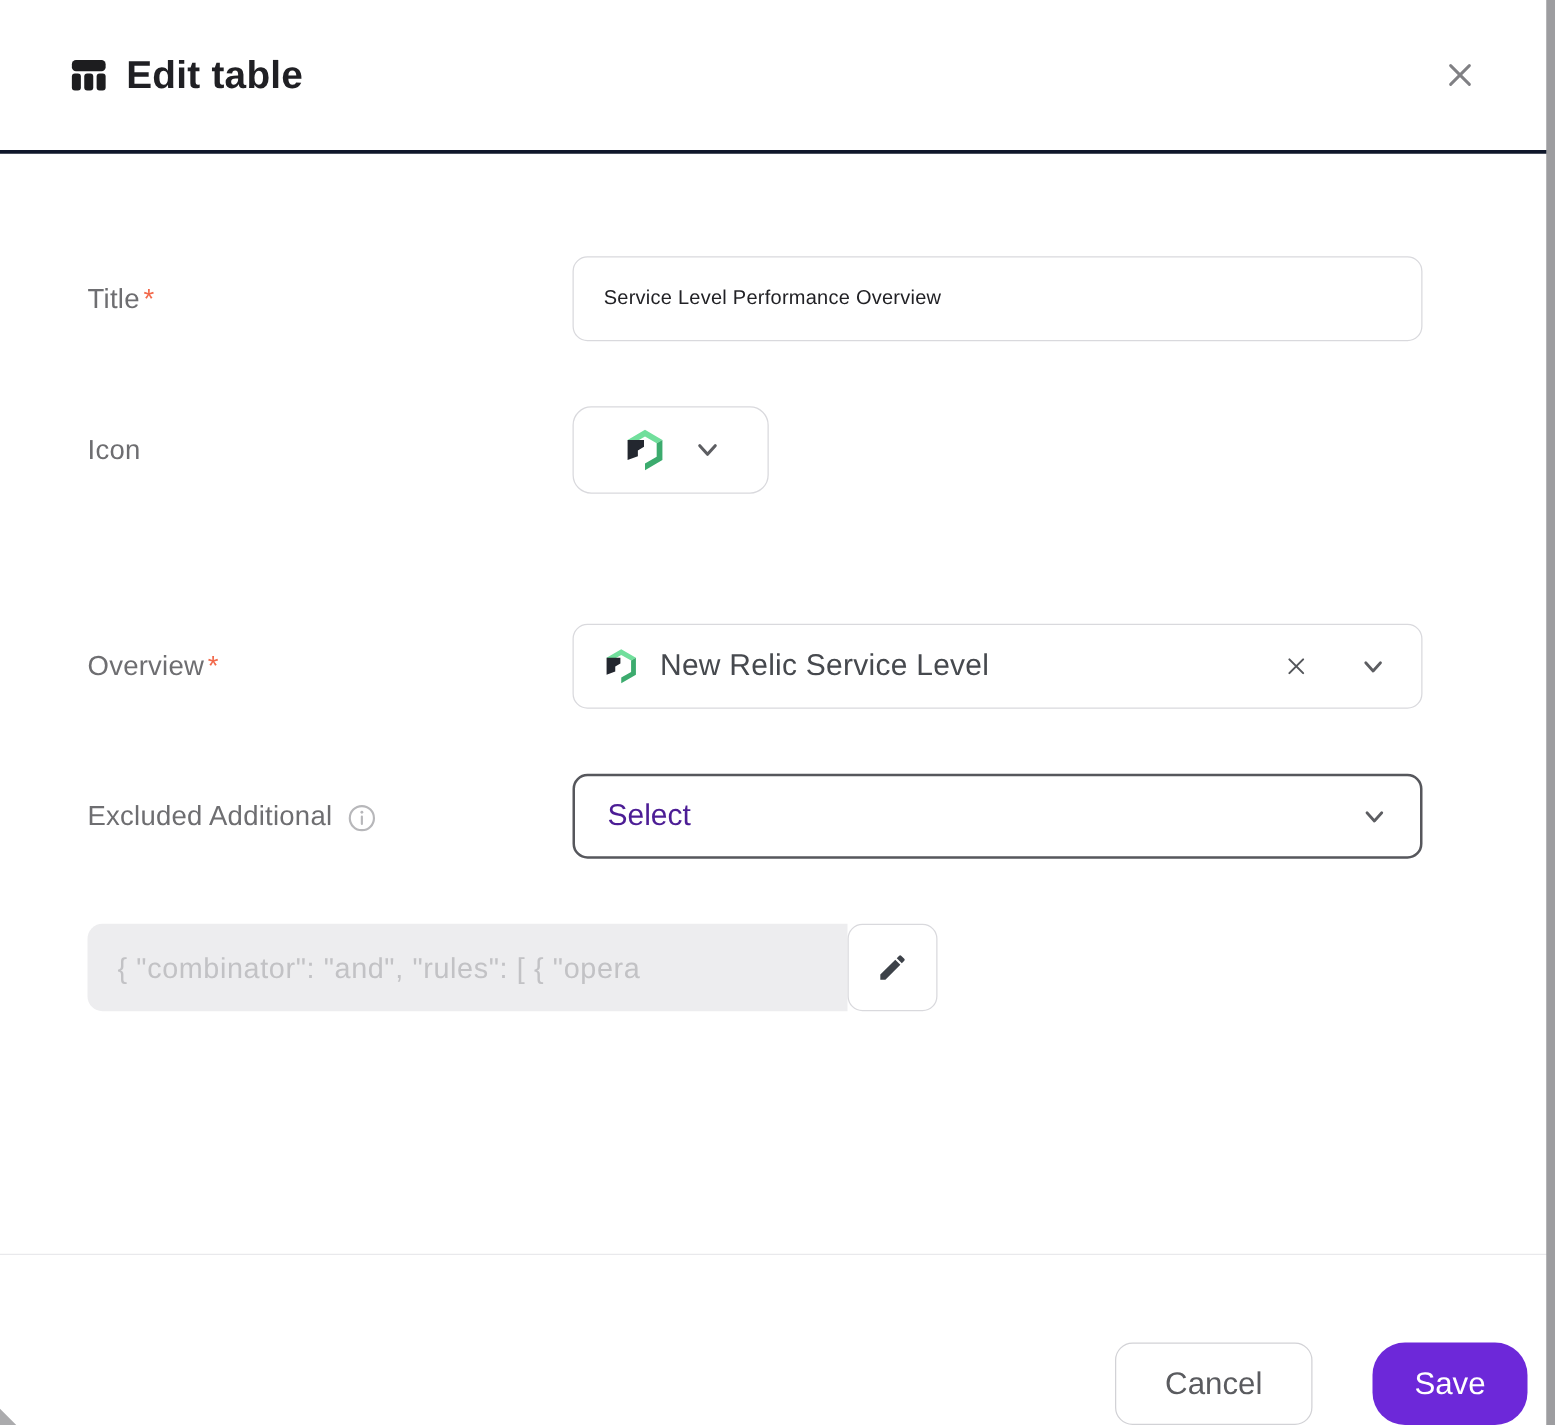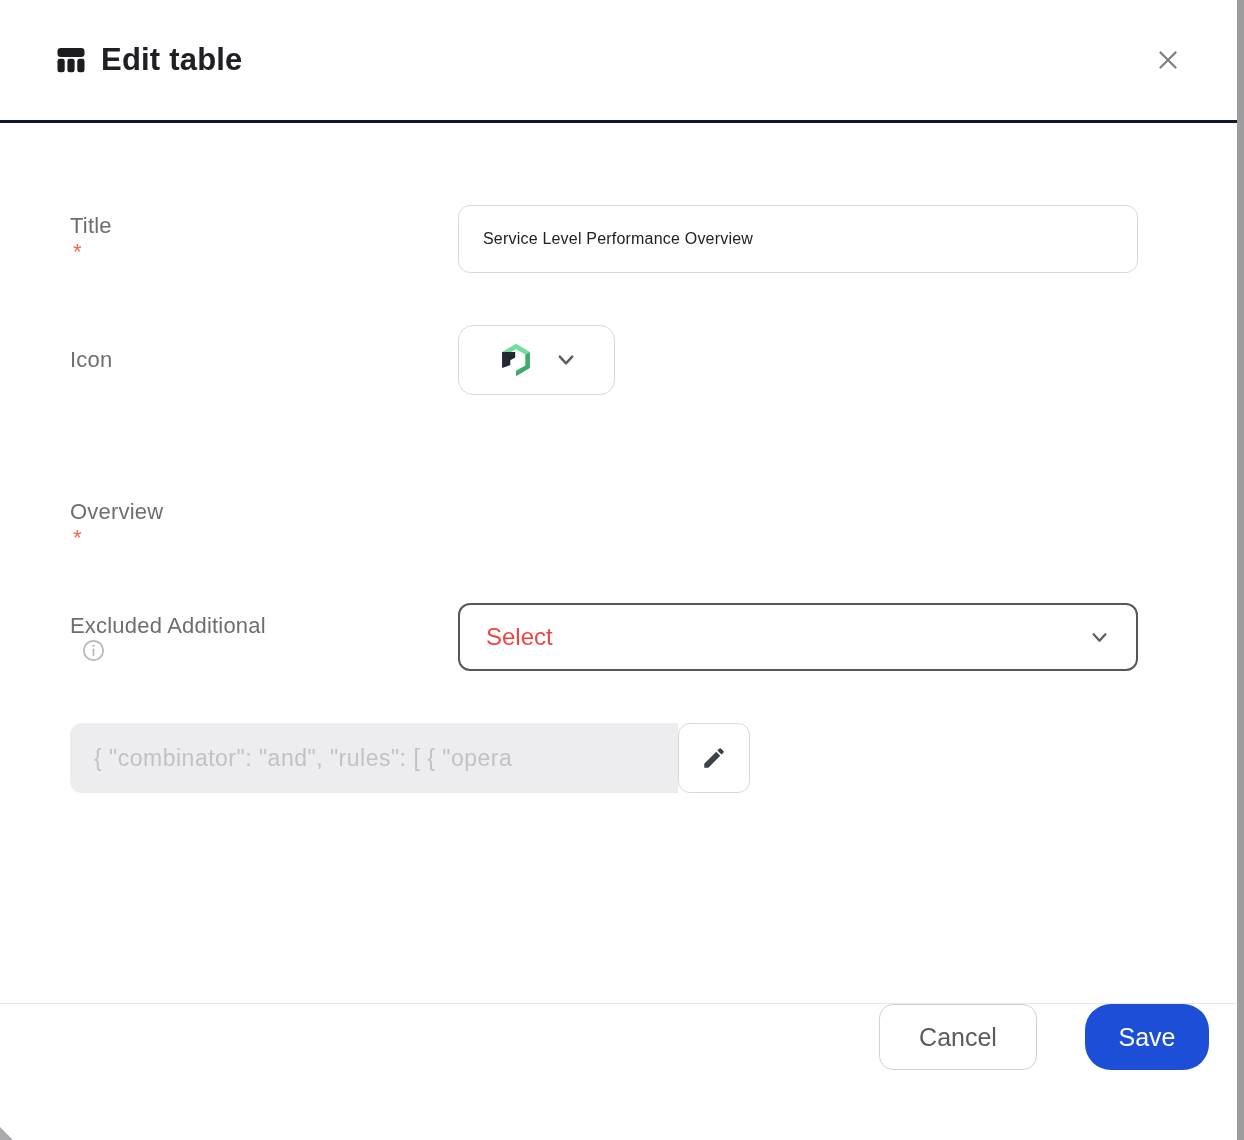--- a/index.html
+++ b/index.html
@@ -9,54 +9,54 @@
 
   
   .hdr { height: 123px; display: flex; align-items: center; padding: 0 58px 0 52px; border-bottom: 3px solid #0f172a; }
   .hdr-icon { width: 38px; height: 38px; display: flex; align-items: center; justify-content: center; }
   .hdr-title { font-size: 31px; font-weight: 600; color: #202024; margin-left: 11px; letter-spacing: .2px; }
   .close-btn { margin-left: auto; width: 36px; height: 36px; display: flex; align-items: center; justify-content: center; background: none; border: none; cursor: pointer; }
 
   
   .bdy { height: 880px; padding: 82px 0 0 70px; }
   .row { display: flex; align-items: center; margin-bottom: 52px; }
-  .lbl { width: 388px; display: flex; align-items: flex-start; font-size: 22px; color: #6e6e71; letter-spacing: .2px; flex-direction: column; }
+  .lbl { width: 388px; display: flex; align-items: flex-end; font-size: 22px; color: #6e6e71; letter-spacing: .2px; }
   .req { color: #f2684a; margin-left: 3px; font-size: 22px; }
   .info { margin-left: 12px; display: inline-flex; }
   .ctl { width: 680px; display: flex; align-items: center; }
 
   .tinput { width: 680px; height: 68px; border: 1px solid #d9d9dd; border-radius: 12px; padding: 0 24px;
             font-size: 16px; color: #222226; font-family: inherit; background: #fff; letter-spacing: .2px; }
   .tinput::placeholder { color: #97989c; }
 
   .icon-dd { width: 157px; height: 70px; border: 1px solid #d9d9dd; border-radius: 15px; background: #fff;
              display: flex; align-items: center; justify-content: center; gap: 20px; cursor: pointer; }
 
   .select { width: 680px; height: 68px; border: 1px solid #d9d9dd; border-radius: 12px; background: #fff;
             display: flex; align-items: center; padding: 0 28px 0 22px; cursor: pointer; }
   .bp-text { font-size: 24px; color: #46494e; margin-left: 15px; flex: 1; letter-spacing: .2px; }
   .clear-x { display: inline-flex; padding: 4px; cursor: pointer; }
   .bp-chev { margin-left: 36px; display: inline-flex; }
 
   .select-dark { border: 2px solid #56575c; padding: 0 26px; }
-  .sel-text { font-size: 24px; color: #ef4444; flex: 1; }
+  .sel-text { font-size: 24px; color: #4c1d95; flex: 1; }
 
   .filters { width: 680px; display: flex; align-items: center; }
   .filters-field { flex: 1; height: 70px; background: #ededef; border-radius: 12px 0 0 12px;
                    display: flex; align-items: center; padding: 0 24px; overflow: hidden; }
   .filters-text { font-size: 23px; color: #c2c2c5; white-space: nowrap; letter-spacing: .5px; }
   .pencil-btn { width: 72px; height: 70px; background: #fff; border: 1px solid #d9d9dd; border-radius: 12px;
                 display: flex; align-items: center; justify-content: center; cursor: pointer; flex: 0 0 72px; }
 
   
-  .ftr { height: 137px; border-top: 1px solid #e9e9ec; display: flex; align-items: flex-start;
-         justify-content: flex-end; gap: 48px; padding-right: 35px; }
+  .ftr { height: 137px; border-top: 1px solid #e9e9ec; display: flex; align-items: flex-end;
+         justify-content: flex-end; gap: 48px; padding-right: 22px; }
   .btn-cancel { width: 158px; height: 66px; border: 1px solid #d2d2d6; border-radius: 14px; background: #fff;
                 color: #5a5b5f; font-size: 25px; font-family: inherit; cursor: pointer; }
-  .btn-save { width: 124px; height: 66px; border: none; border-radius: 26px; background: #1d4ed8;
+  .btn-save { width: 124px; height: 66px; border: none; border-radius: 26px; background: #6d28d9;
               color: #ffffff; font-size: 25px; font-family: inherit; cursor: pointer; }
 
   .strip { position: absolute; top: 0; right: 0; width: 7px; height: 100%; background: #9d9da0; }
   .resize { position: absolute; left: 0; bottom: 0; width: 0; height: 0;
             border-bottom: 13px solid #ababad; border-right: 13px solid transparent; }
 </style>
 </head>
 <body>
 
 <div class="modal">
@@ -116,20 +116,43 @@
     </div>
 
     <div class="row">
     </div>
 
     <div class="row">
       <div class="lbl">
         <span>Overview</span>
           <span class="req">*</span>
       </div>
+      <div class="ctl">
+        <div class="select">
+          <span style="display:inline-flex;">
+            <svg width="32" height="32" viewBox="0 0 24 24">
+              <polygon points="3.2,6.9 12,1.8 20.8,6.9 17.9,8.6 12,5.2 6.1,8.6" fill="#71df9c"></polygon>
+              <polygon points="20.8,6.9 20.8,17.1 12,22.2 12,18.8 17.9,15.4 17.9,8.6" fill="#3cab6e"></polygon>
+              <polygon points="3.2,6.9 11.5,6.9 11.5,10.4 8.4,12.2 8.4,15.2 3.2,17.1" fill="#23272f"></polygon>
+            </svg>
+          </span>
+          <span class="bp-text">New Relic Service Level</span>
+          <span class="clear-x">
+            <svg width="22" height="22" viewBox="0 0 24 24" fill="none" stroke="#55575c" stroke-width="1.8" stroke-linecap="round">
+              <line x1="6" y1="6" x2="18" y2="18"></line>
+                <line x1="18" y1="6" x2="6" y2="18"></line>
+            </svg>
+          </span>
+          <span class="bp-chev">
+            <svg width="21" height="21" viewBox="0 0 16 16" fill="none" stroke="#5d5e62" stroke-width="1.7" stroke-linecap="round" stroke-linejoin="round">
+              <path d="M3.5 5.5 L8 10.5 L12.5 5.5"></path>
+            </svg>
+          </span>
+        </div>
+      </div>
     </div>
 
     <div class="row">
       <div class="lbl">
         <span>Excluded Additional</span>
         <span class="info">
           <svg width="23" height="23" viewBox="0 0 20 20" fill="none">
             <circle cx="10" cy="10" r="8.4" stroke="#b7b7ba" stroke-width="1.5"></circle>
             <line x1="10" y1="9" x2="10" y2="14" stroke="#b7b7ba" stroke-width="1.5" stroke-linecap="round"></line>
             <circle cx="10" cy="5.9" r="1" fill="#b7b7ba"></circle>

